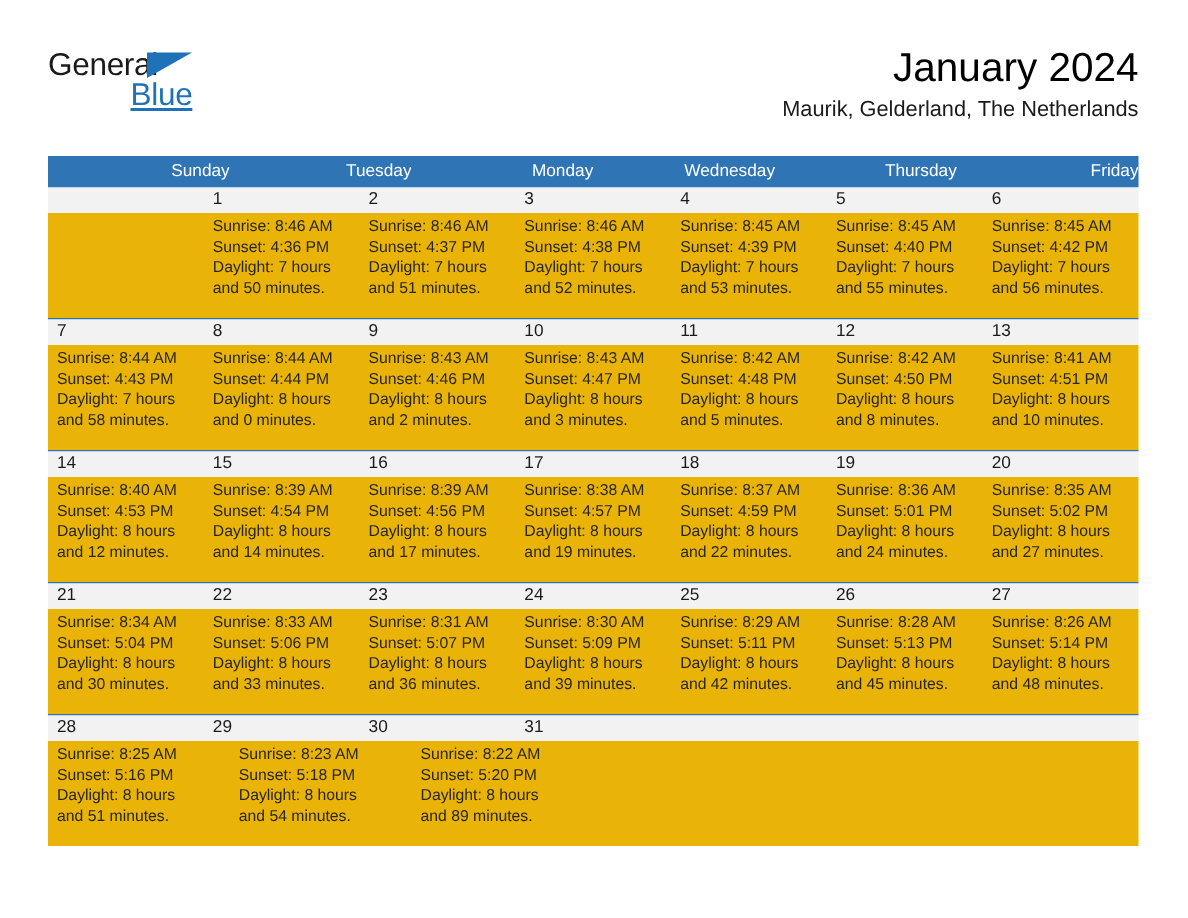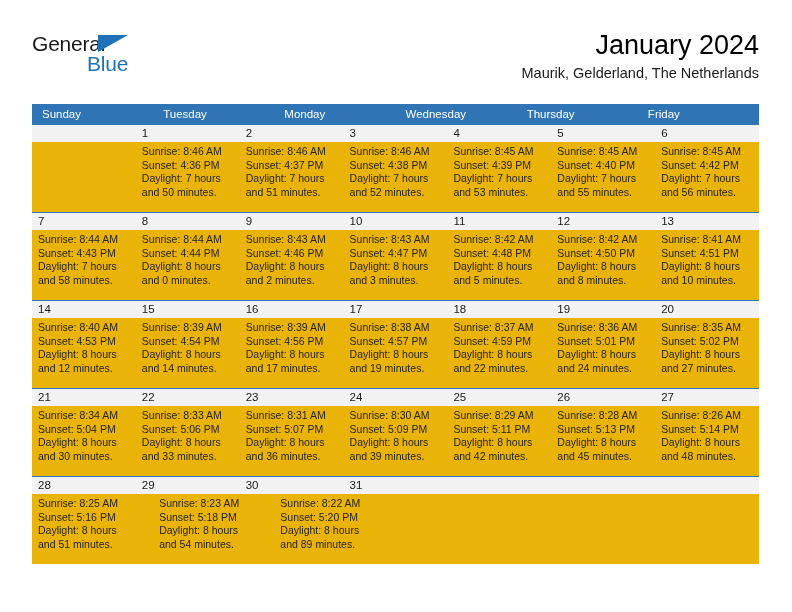--- a/index.html
+++ b/index.html
@@ -56,20 +56,21 @@
     border-left: 30px solid #1f72b8;
     border-bottom: 17px solid transparent;
   }
   .brand-blue {
     position: absolute;
     left: 55px;
     top: 20px;
     font-size: 21px;
     letter-spacing: -0.2px;
     color: #1f72b8;
+    text-decoration: underline;
   }
 
   .titles {
     position: absolute;
     right: 0;
     top: 0;
     text-align: right;
   }
   .cal-title {
     font-size: 27px;
@@ -100,20 +101,21 @@
   }
   .weekday {
     flex: 1 1 0;
     color: #ffffff;
     font-size: 11.5px;
     line-height: 21px;
     padding-left: 10px;
     box-sizing: border-box;
     overflow: hidden;
     white-space: nowrap;
+    text-align: right;
   }
 
   .week {
     border-top: 1px solid #2f74b5;
   }
   .week:first-of-type {
     border-top: none;
   }
 
   .week-numbers {

